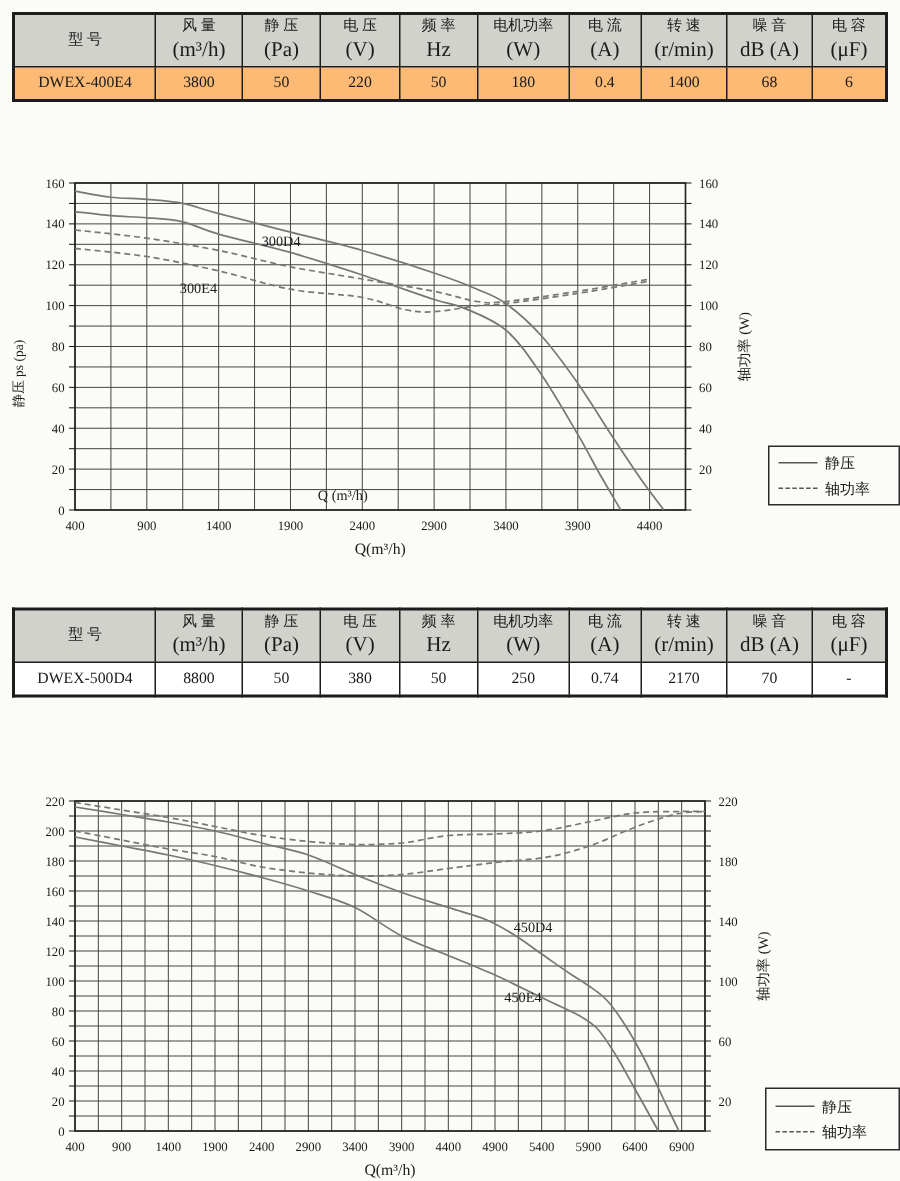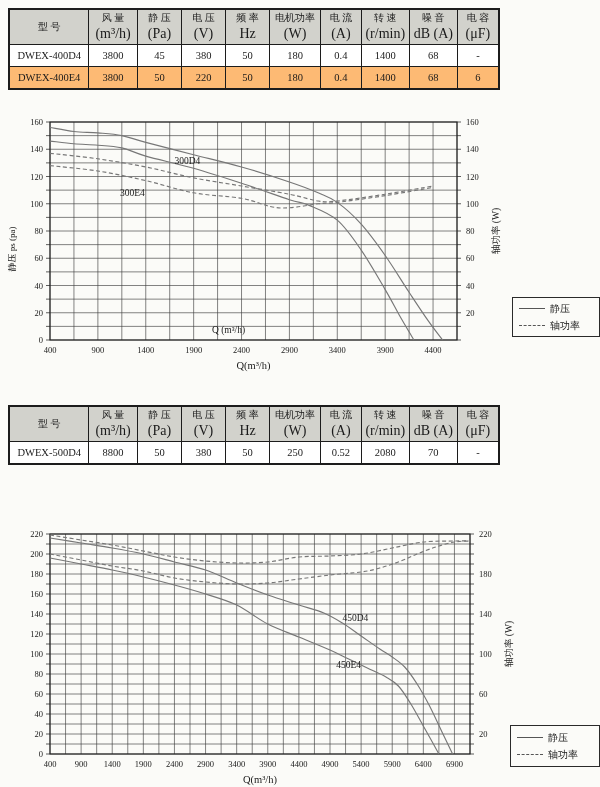--- a/index.html
+++ b/index.html
@@ -1,21 +1,21 @@
 <!DOCTYPE html>
 <html><head>
 <meta charset="utf-8">
 <style>
   html,body{margin:0;padding:0;}
   body{
     width:600px;height:787px;position:relative;overflow:hidden;
     background:#fbfbf8;color:#1a1a1a;
     font-family:"Liberation Serif","DejaVu Serif",serif;
   }
-  .spec-table-wrap{position:absolute;left:8px;width:492px;}
+  .spec-table-wrap{position:absolute;left:8px;width:584px;}
   #table0{top:8px;}
   #table1{top:405px;}
   table.spec{
     width:100%;border-collapse:collapse;table-layout:fixed;
     border:2px solid #1c1c1c;background:#fff;
   }
   table.spec th, table.spec td{
     border:1px solid #1c1c1c;text-align:center;vertical-align:middle;
     padding:1px 0;font-weight:normal;
   }
@@ -92,32 +92,20 @@
             <div>噪 音</div>
             <div class="u">dB (A)</div>
           </th>
           <th>
             <div>电 容</div>
             <div class="u">(μF)</div>
           </th>
         </tr>
       </thead>
       <tbody>
-        <tr>
-          <td>DWEX-400D4</td>
-          <td>3800</td>
-          <td>45</td>
-          <td>380</td>
-          <td>50</td>
-          <td>180</td>
-          <td>0.4</td>
-          <td>1400</td>
-          <td>68</td>
-          <td>-</td>
-        </tr>
         <tr class="alt">
           <td>DWEX-400E4</td>
           <td>3800</td>
           <td>50</td>
           <td>220</td>
           <td>50</td>
           <td>180</td>
           <td>0.4</td>
           <td>1400</td>
           <td>68</td>
@@ -308,22 +296,22 @@
         </tr>
       </thead>
       <tbody>
         <tr>
           <td>DWEX-500D4</td>
           <td>8800</td>
           <td>50</td>
           <td>380</td>
           <td>50</td>
           <td>250</td>
-          <td>0.52</td>
-          <td>2080</td>
+          <td>0.74</td>
+          <td>2170</td>
           <td>70</td>
           <td>-</td>
         </tr>
       </tbody>
     </table>
   </div>
 
 <div class="chart-section" id="chart1">
   <div class="chart-svg-host">
       <svg width="600" height="274" viewBox="0 0 600 274">

